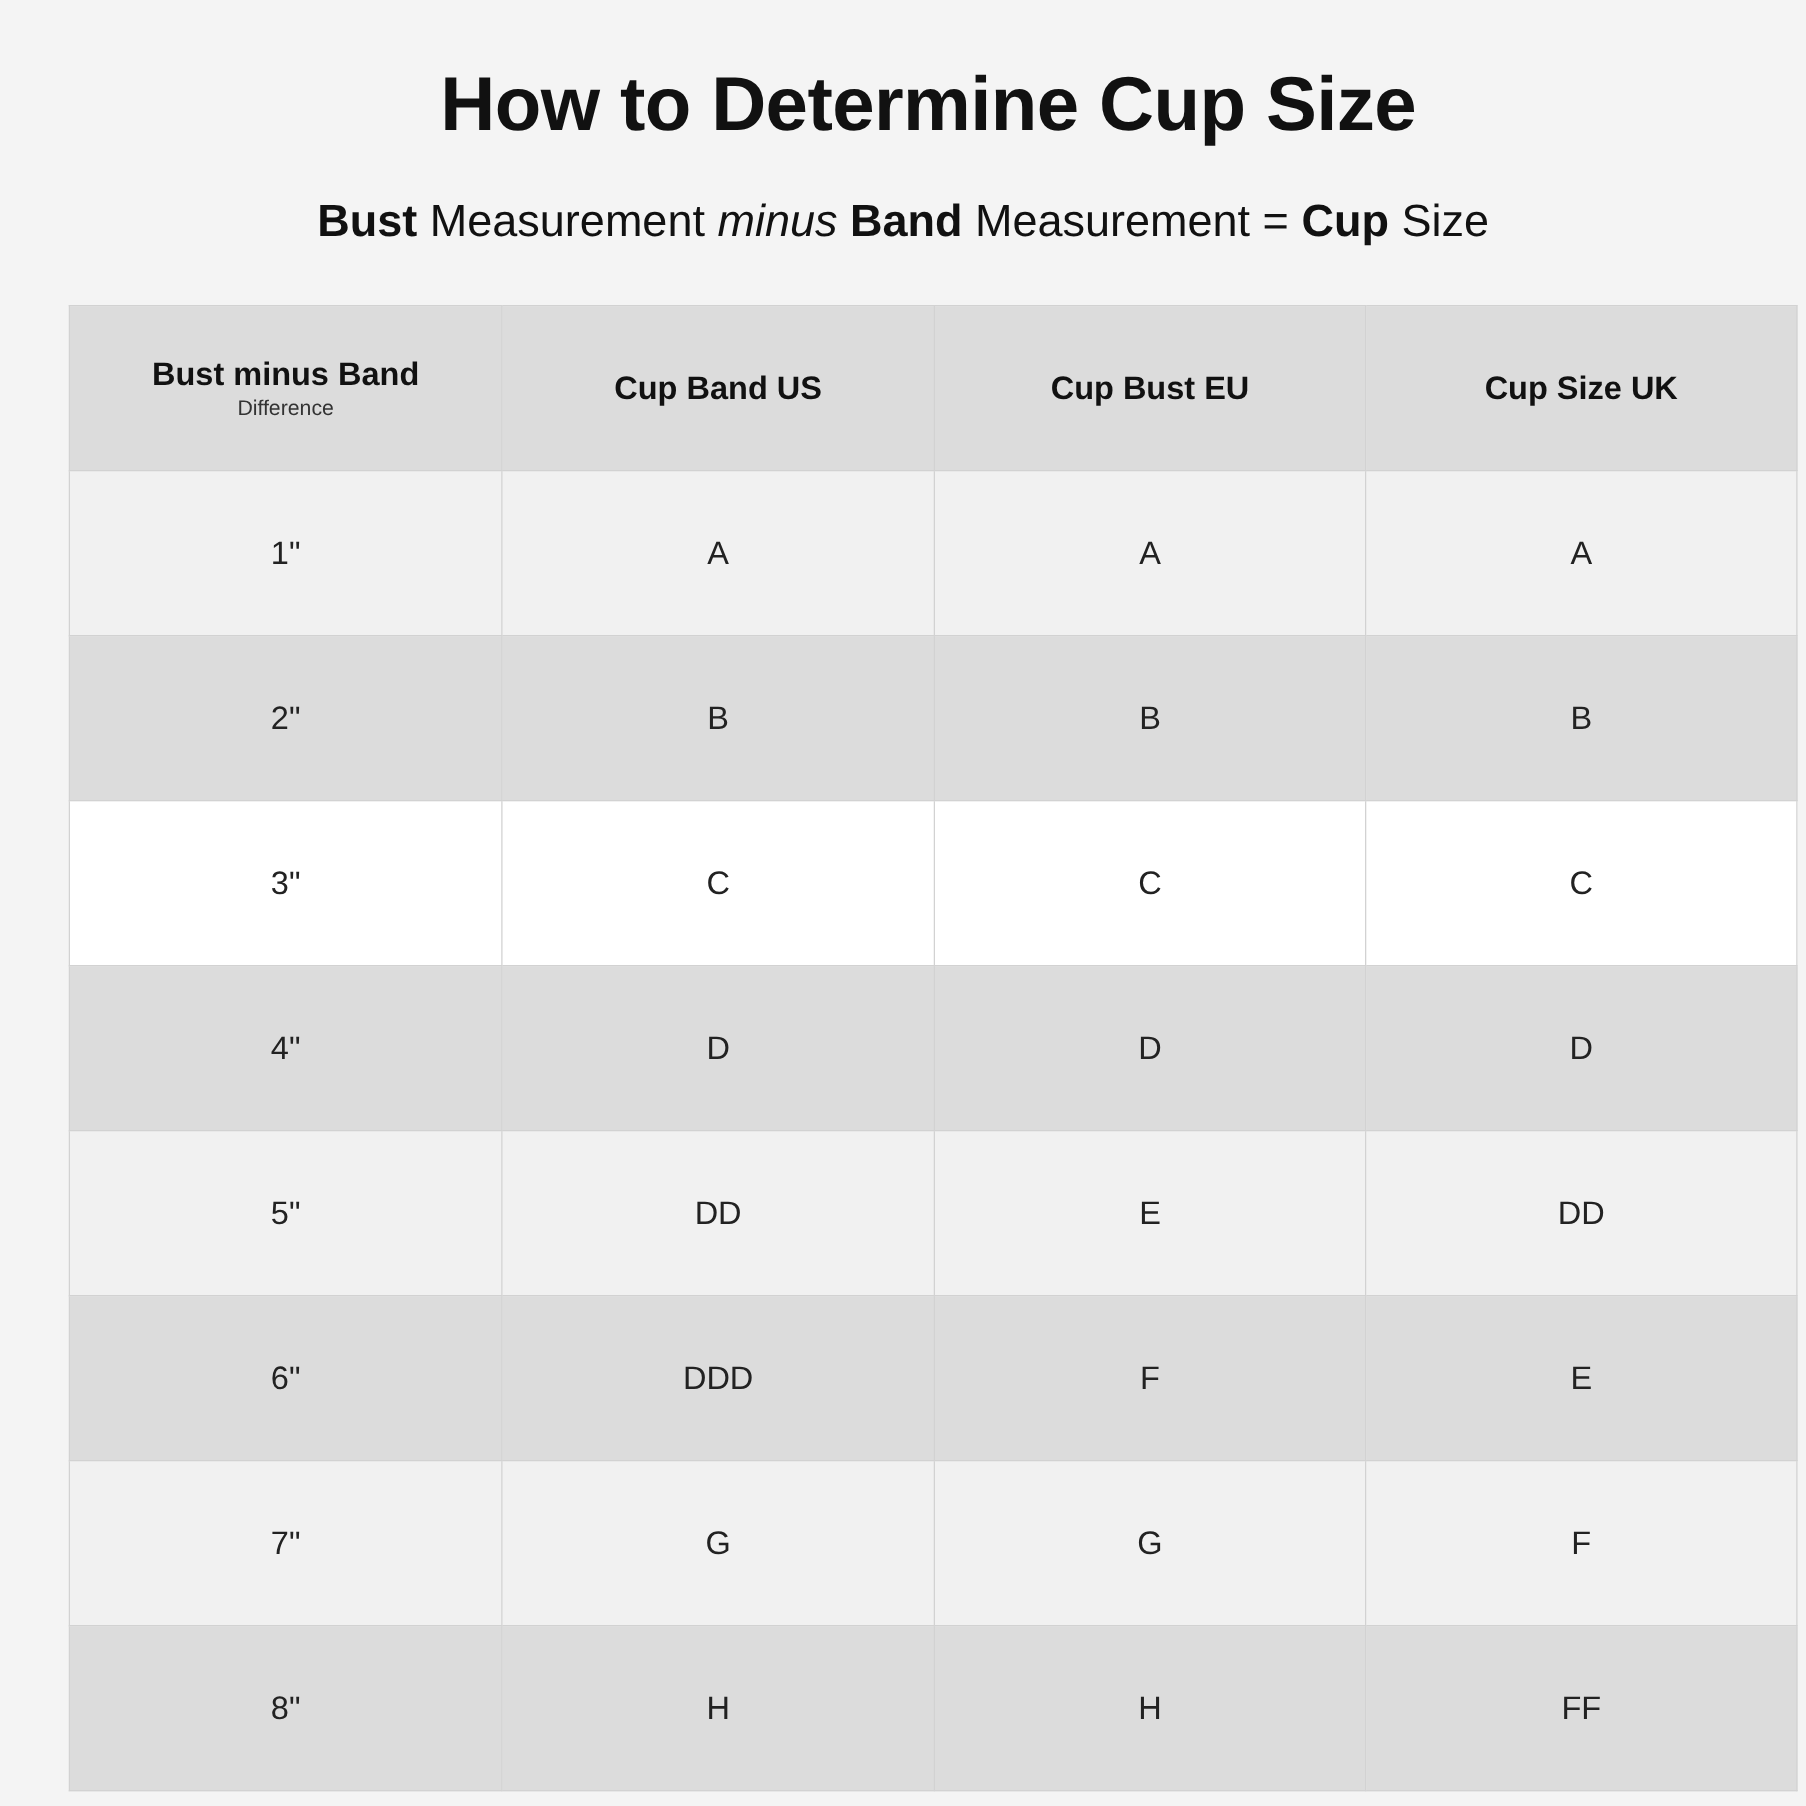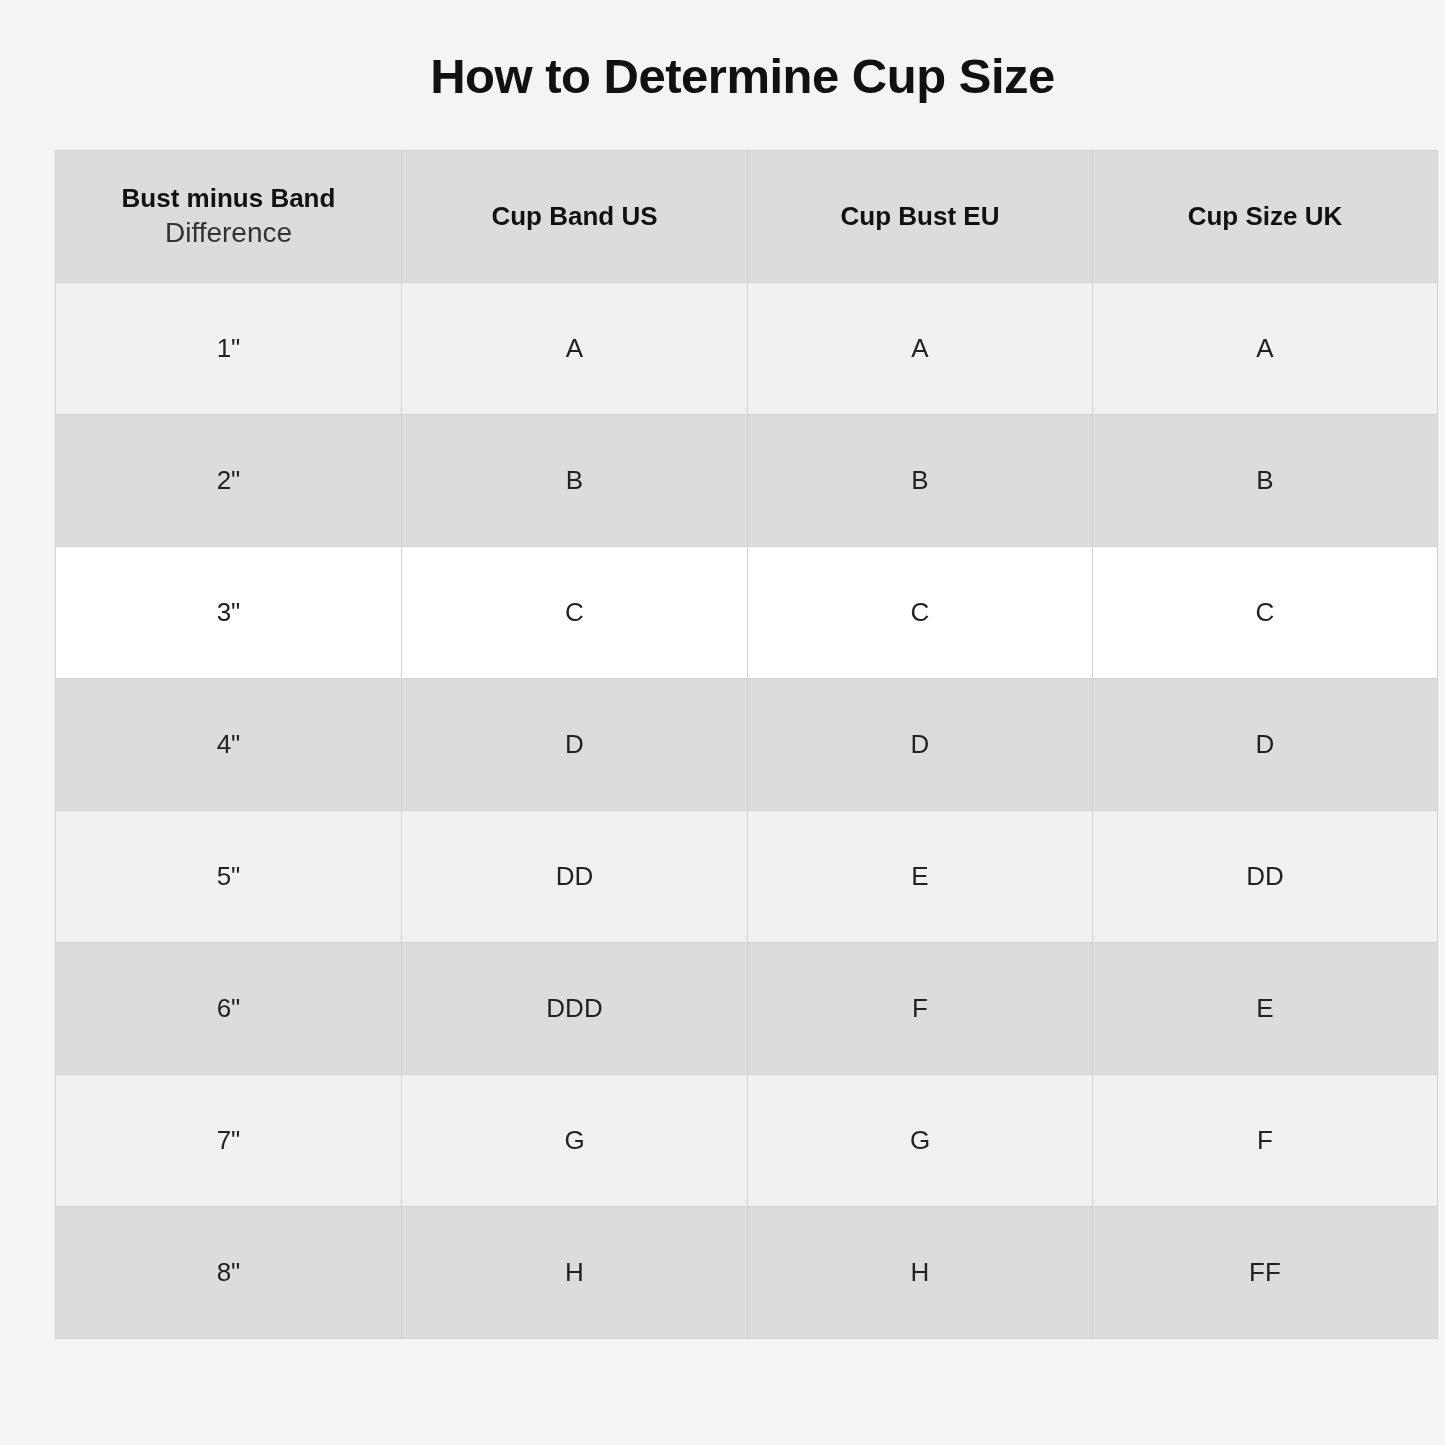--- a/index.html
+++ b/index.html
@@ -17,21 +17,21 @@
   .page {
     width: 1445px;
     height: 1445px;
     box-sizing: border-box;
     display: flex;
     flex-direction: column;
     align-items: center;
   }
   .title {
     margin-top: 48px;
-    font-size: 49px;
+    font-size: 61px;
     font-weight: bold;
     letter-spacing: -0.5px;
     text-align: center;
     color: #111;
     margin-left: 40px;
   }
   .subtitle {
     margin-top: 38px;
     font-size: 36px;
     text-align: center;
@@ -61,21 +61,21 @@
   }
   .hdr-main {
     display: block;
     font-size: 26px;
     font-weight: bold;
     color: #111;
     line-height: 1.25;
   }
   .hdr-sub {
     display: block;
-    font-size: 28px;
+    font-size: 17px;
     font-weight: 400;
     color: #333;
     line-height: 1.3;
   }
   tbody td {
     height: 129px;
     font-size: 26px;
     color: #222;
   }
   tbody tr.shade-light td { background: #f1f1f1; }
@@ -86,20 +86,23 @@
   col.c2 { width: 345px; }
   col.c3 { width: 345px; }
 </style>
 </head>
 <body>
 
 <div class="page">
 
   <div class="title">How to Determine Cup Size</div>
 
+  <div class="subtitle">
+    <span class="b">Bust</span><span> Measurement </span><span class="i">minus</span><span> </span><span class="b">Band</span><span> Measurement = </span><span class="b">Cup</span><span> Size</span>
+  </div>
 
   <table class="sizechart">
     <colgroup>
       <col class="c0">
         <col class="c1">
         <col class="c2">
         <col class="c3">
     </colgroup>
     <thead>
       <tr>

